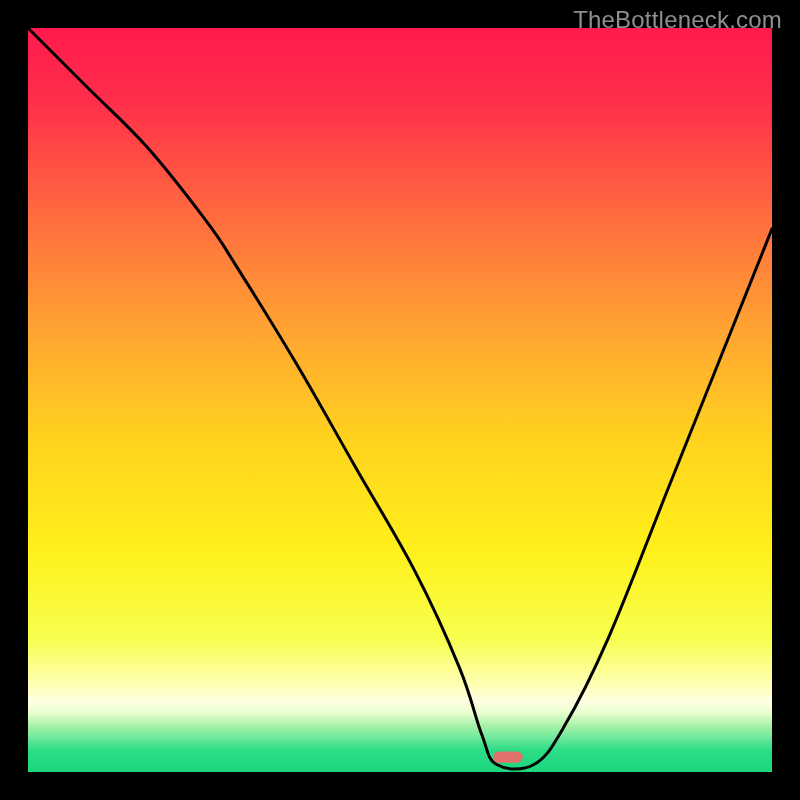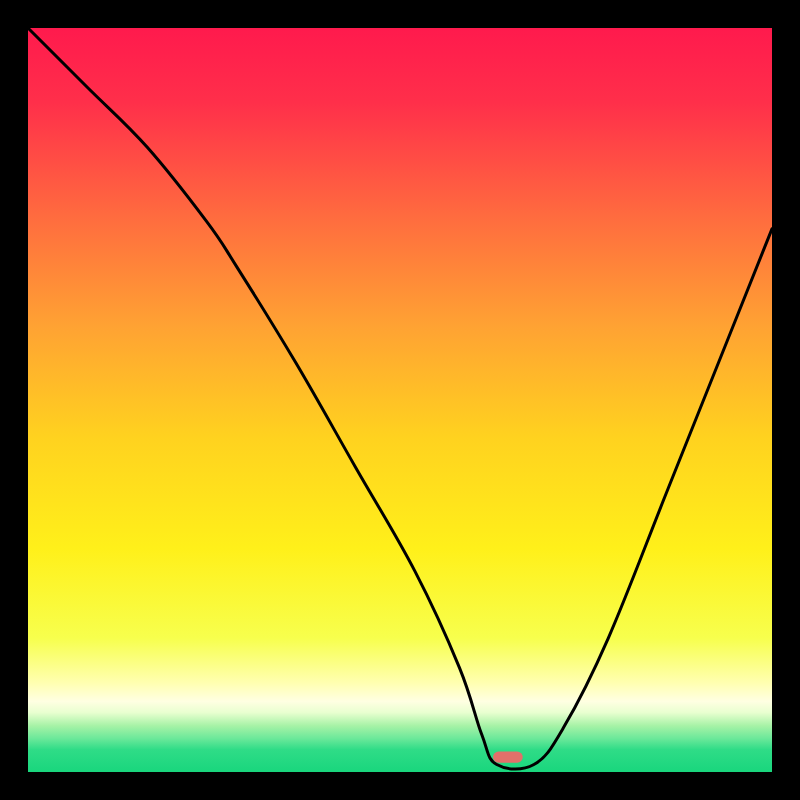--- a/index.html
+++ b/index.html
@@ -50,13 +50,14 @@
           <stop offset="93.8%" stop-color="#a6f2a6"></stop>
           <stop offset="95.5%" stop-color="#6be89a"></stop>
           <stop offset="97%" stop-color="#2fdc87"></stop>
           <stop offset="100%" stop-color="#19d67d"></stop>
         </linearGradient>
       </defs>
       <rect x="28" y="28" width="744" height="744" fill="url(#bg-grad)"></rect>
       <path d="M 28.00 28.00 C 38.71 38.71, 66.09 66.09, 87.52 87.52 C 108.95 108.95, 125.61 122.93, 147.04 147.04 C 168.47 171.15, 190.49 200.01, 206.56 221.44 C 222.63 242.87, 220.25 240.64, 236.32 266.08 C 252.39 291.52, 274.41 326.64, 295.84 362.80 C 317.27 398.96, 333.93 429.46, 355.36 466.96 C 376.79 504.46, 396.13 534.96, 414.88 571.12 C 433.63 607.28, 447.47 638.38, 459.52 667.84 C 471.57 697.30, 475.14 717.39, 481.84 734.80 C 488.54 752.21, 487.35 759.20, 496.72 764.56 C 506.09 769.92, 521.87 771.26, 533.92 764.56 C 545.97 757.86, 550.29 750.13, 563.68 727.36 C 577.07 704.59, 589.57 680.93, 608.32 638.08 C 627.07 595.23, 646.41 542.85, 667.84 489.28 C 689.27 435.71, 708.61 387.35, 727.36 340.48 C 746.11 293.61, 763.96 248.97, 772.00 228.88" fill="none" stroke="#000000" stroke-width="3" stroke-linecap="round" stroke-linejoin="round"></path>
       <rect x="493.00" y="751.54" width="29.76" height="11.16" rx="5.58" ry="5.58" fill="#e2706a"></rect>
     </svg>
+  <div class="watermark">TheBottleneck.com</div>
 </div>
 
 </body></html>

